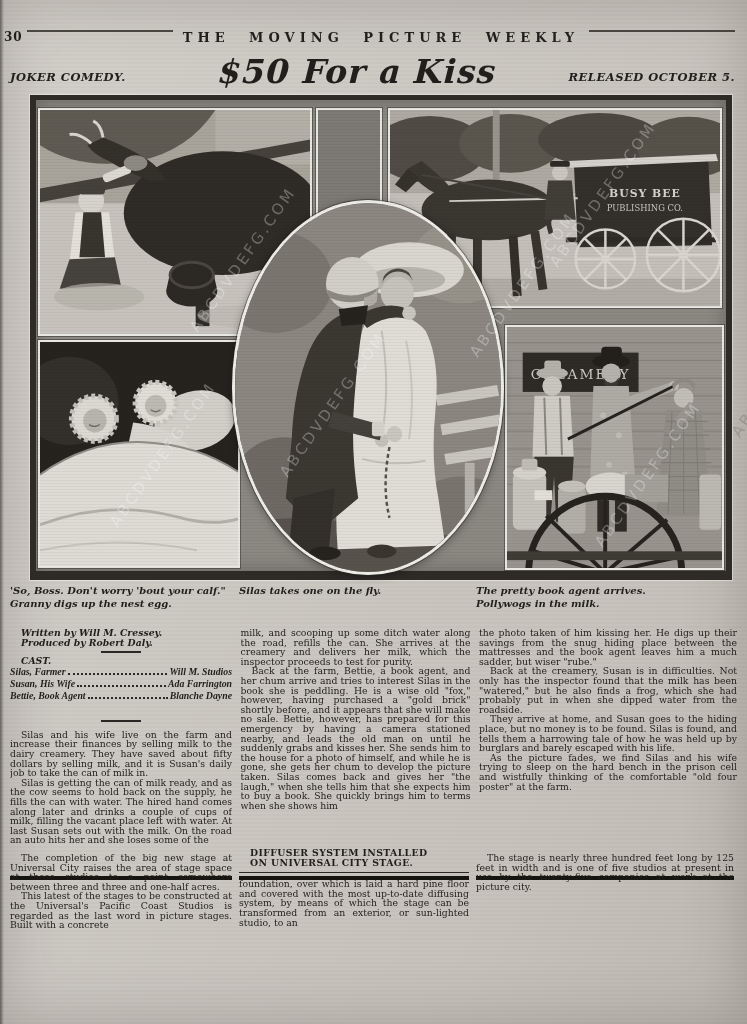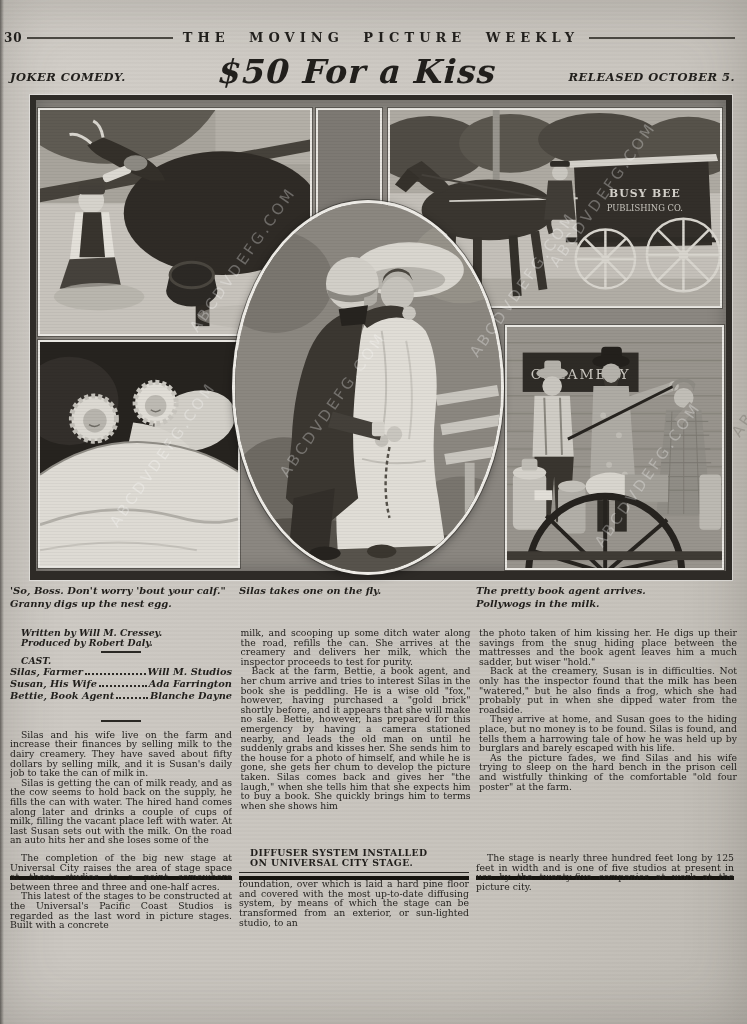--- a/index.html
+++ b/index.html
@@ -7,21 +7,21 @@
     position:relative;width:747px;height:1024px;margin:0 auto;
     background:
       repeating-linear-gradient(0deg, rgba(0,0,0,.015) 0 2px, rgba(255,255,255,.02) 2px 4px),
       linear-gradient(115deg,#d2cec8 0%, #cbc7c1 40%, #c6c2bb 75%, #bdb9b2 100%);
     font-family:"DejaVu Serif", serif;color:#211f1c;overflow:hidden;
     box-shadow:inset 0 0 60px rgba(60,55,48,.25);
   }
   .edge-shade{position:absolute;left:0;top:0;width:4px;height:100%;background:linear-gradient(90deg,rgba(30,28,25,.55),rgba(30,28,25,0));}
 
   
-  .running-head{position:absolute;left:4px;right:8px;top:30px;display:flex;align-items:center;}
+  .running-head{position:absolute;left:4px;right:8px;top:30px;display:flex;}
   .page-number{font-weight:bold;font-size:12px;letter-spacing:1px;}
   .head-rule{flex:1;border-top:2px solid #34312c;margin:0 4px;opacity:.85;}
   .head-rule.left{max-width:196px;}
   .masthead{font-size:13px;font-weight:bold;letter-spacing:5px;word-spacing:10px;margin:0 6px;white-space:nowrap;}
 
   
   .title-row{position:absolute;left:10px;right:12px;top:52px;height:42px;}
   .kicker{position:absolute;top:18px;font-weight:bold;font-style:italic;font-size:11.5px;letter-spacing:.5px;}
   .kicker.left{left:0;}
   .kicker.right{right:0;}
@@ -62,21 +62,21 @@
   .col.c1{flex:0 0 222px;}
   .col.c2{flex:0 0 230px;}
   .col.c3{flex:0 0 258px;}
   .body-text p{margin:0;font-size:9.3px;line-height:9.6px;text-align:justify;text-indent:11px;}
   .body-text p.noindent{text-indent:0;}
   .credits{font-weight:bold;font-style:italic;font-size:10px;line-height:12.5px;text-align:center;margin:0;}
   .mini-rule{width:40px;border-top:2px solid #2a2824;margin:4px auto 3px;}
   .cast-heading{font-weight:bold;font-style:italic;font-size:10.5px;text-align:center;margin:0 0 2px;}
   .cast-line{display:flex;align-items:baseline;font-weight:bold;font-style:italic;font-size:9.8px;line-height:12px;}
   .cast-leader{flex:1;border-bottom:2px dotted #2a2824;margin:0 2px 3px;min-width:14px;}
-  .cast-block{margin-bottom:18px;}
+  .cast-block{margin-bottom:18px;font-family:Liberation Serif, serif;}
   .spacer6{height:5px;}
 
   
   .heavy-bar{position:absolute;left:10px;right:10px;top:876px;display:flex;gap:7px;}
   .heavy-bar div{height:4px;background:#16140f;}
   .heavy-bar .s1{flex:0 0 222px;}
   .heavy-bar .s2{flex:0 0 230px;}
   .heavy-bar .s3{flex:0 0 258px;}
 
   
@@ -364,21 +364,21 @@
       <div class="mini-rule"></div>
       <div class="spacer6"></div>
       <p>Silas and his wife live on the farm and increase their finances by selling milk to the dairy creamery.  They have saved about fifty dollars by selling milk, and it is Susan's daily job to take the can of milk in.</p>
       <p>Silas is getting the can of milk ready, and as the cow seems to hold back on the supply, he fills the can with water.  The hired hand comes along later and drinks a couple of cups of milk, filling the vacant place left with water.  At last Susan sets out with the milk.  On the road an auto hits her and she loses some of the</p>
     </div>
     <div class="col c2 body-text">
       <p class="noindent">milk, and scooping up some ditch water along the road, refills the can.  She arrives at the creamery and delivers her milk, which the inspector proceeds to test for purity.</p>
       <p>Back at the farm, Bettie, a book agent, and her chum arrive and tries to interest Silas in the book she is peddling.  He is a wise old "fox," however, having purchased a "gold brick" shortly before, and it appears that she will make no sale. Bettie, however, has prepared for this emergency by having a camera stationed nearby, and leads the old man on until he suddenly grabs and kisses her.  She sends him to the house for a photo of himself, and while he is gone, she gets her chum to develop the picture taken. Silas comes back and gives her "the laugh," when she tells him that she expects him to buy a book.  She quickly brings him to terms when she shows him</p>
     </div>
     <div class="col c3 body-text">
-      <p class="noindent">the photo taken of him kissing her. He digs up their savings from the snug hiding place between the mattresses and the book agent leaves him a much sadder, but wiser "hold."</p>
+      <p class="noindent">the photo taken of him kissing her. He digs up their savings from the snug hiding place between the mattresses and the book agent leaves him a much sadder, but wiser "rube."</p>
       <p>Back at the creamery, Susan is in difficulties.  Not only has the inspector found that the milk has been "watered," but he also finds a frog, which she had probably put in when she dipped water from the roadside.</p>
       <p>They arrive at home, and Susan goes to the hiding place, but no money is to be found.  Silas is found, and tells them a harrowing tale of how he was held up by burglars and barely escaped with his life.</p>
       <p>As the picture fades, we find Silas and his wife trying to sleep on the hard bench in the prison cell and wistfully thinking of the comfortable "old four poster" at the farm.</p>
     </div>
   </div>
 
   <div class="heavy-bar">
     <div class="s1"></div>
     <div class="s2"></div>
     <div class="s3"></div>

